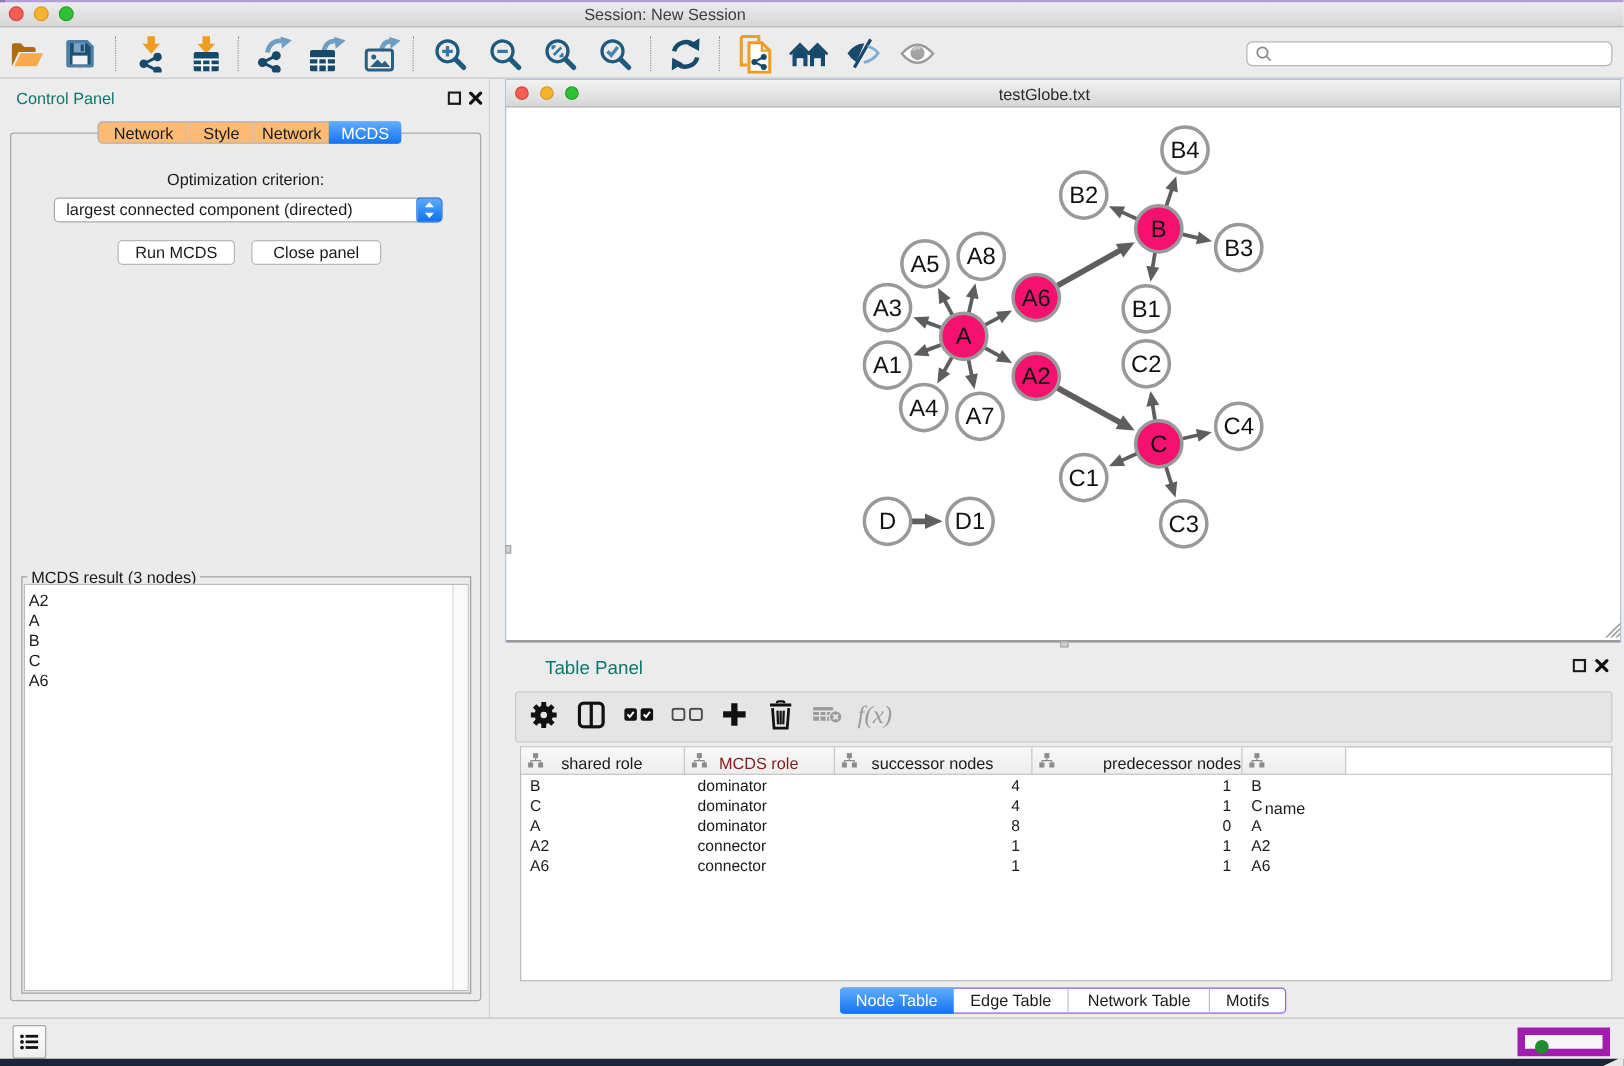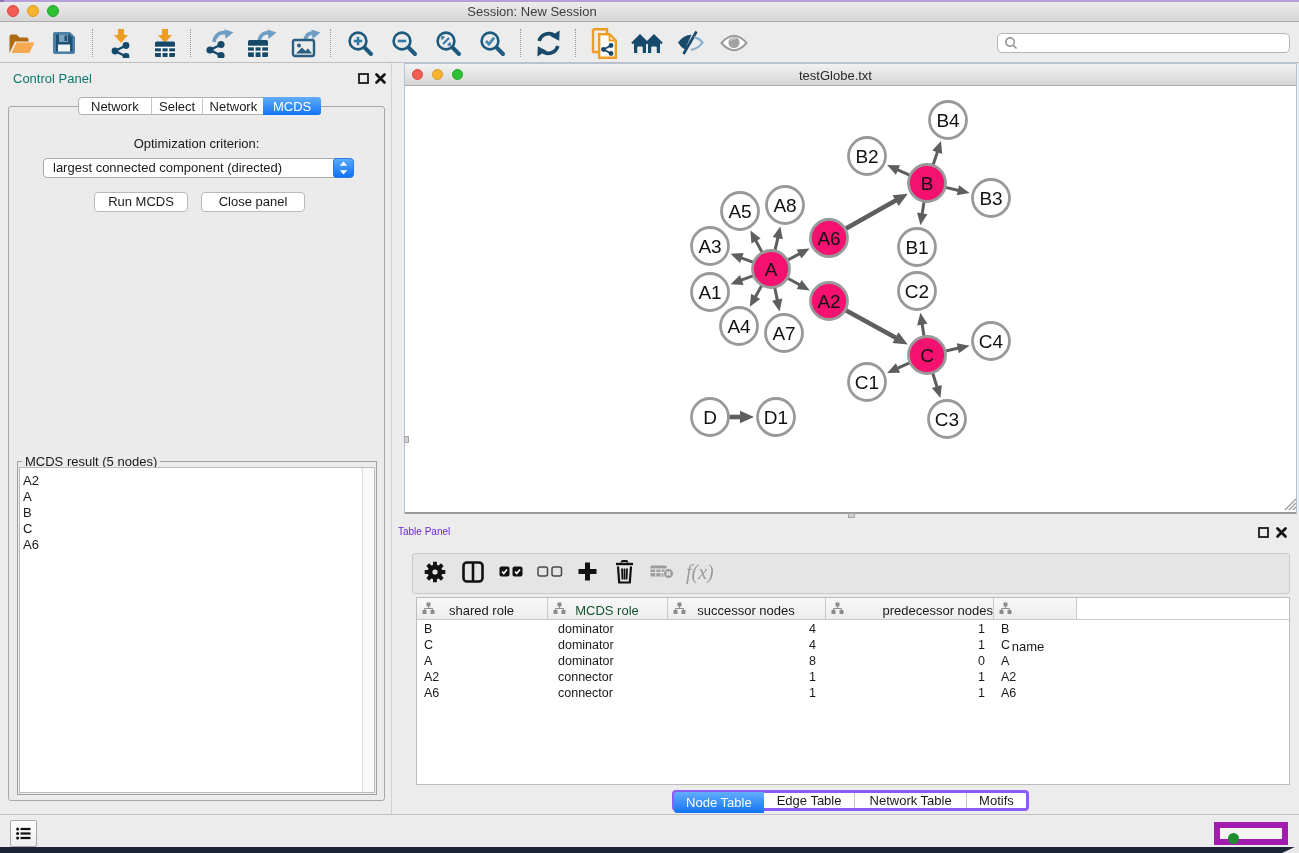--- a/index.html
+++ b/index.html
@@ -183,40 +183,40 @@
   </svg>
 <svg class="abs" style="left:375px;top:73px" width="11" height="11" viewBox="0 0 11 11">
     <g stroke="#111" stroke-width="2.6" stroke-linecap="round">
       <line x1="1.5" y1="1.5" x2="9.5" y2="9.5"></line>
       <line x1="9.5" y1="1.5" x2="1.5" y2="9.5"></line>
     </g>
   </svg>
 
 <div class="abs" style="left:8px;top:106px;width:377px;height:695px;background:#ebebeb;border:1px solid #a8a8a8;border-radius:3px"></div>
 
-<div class="abs" style="left:78px;top:97px;width:243px;height:18px;background:#ffffff;border:1px solid #b0b0b0;border-radius:4px;display:flex;color:#1a1a1a">
+<div class="abs" style="left:78px;top:97px;width:243px;height:18px;background:#fdba74;border:1px solid #b0b0b0;border-radius:4px;display:flex;color:#1a1a1a">
 <div class="seg" style="width:72px">Network</div>
-<div class="seg" style="width:52px;border-left:1px solid #c4c4c4">Select</div>
+<div class="seg" style="width:52px;border-left:1px solid #c4c4c4">Style</div>
 <div class="seg" style="width:61px;border-left:1px solid #c4c4c4">Network</div>
 <div class="seg" style="width:58px;background:linear-gradient(#62aefd,#1273f2);color:#fff;border-radius:0 3px 3px 0;margin:-1px -1px -1px 0;height:18px">MCDS</div>
 </div>
 <div class="abs" style="left:8px;top:136px;width:377px;text-align:center;font-size:13px">Optimization criterion:</div>
 
 <div class="abs" style="left:43px;top:158px;width:311px;height:20px;background:#fff;border:1px solid #ababab;border-radius:4px;font-size:13px;line-height:18px;padding-left:9px">largest connected component (directed)</div>
 <div class="abs" style="left:333px;top:158px;width:21px;height:20px;background:linear-gradient(#5baafd,#0f72f2);border-radius:3px 4px 4px 3px;border:1px solid #2a7ae0"></div>
 <svg class="abs" style="left:333px;top:158px" width="21" height="20" viewBox="0 0 21 20">
     <polygon points="10.5,3.6 6.8,7.8 14.2,7.8" fill="#fff"></polygon>
     <polygon points="10.5,16.4 6.8,12.2 14.2,12.2" fill="#fff"></polygon>
   </svg>
 
 <div class="abs" style="left:94px;top:192px;width:94px;height:20px;background:#fff;border:1px solid #b9b9b9;border-radius:4px;font-size:13px;text-align:center;line-height:18px">Run MCDS</div>
 <div class="abs" style="left:201px;top:192px;width:104px;height:20px;background:#fff;border:1px solid #b9b9b9;border-radius:4px;font-size:13px;text-align:center;line-height:18px">Close panel</div>
 
 <div class="abs" style="left:17px;top:461px;width:360px;height:334px;border:1px solid #a0a0a0"></div>
-<div class="abs" style="left:22px;top:454px;height:15px;background:#ebebeb;padding:0 3px;font-size:13px;line-height:15px">MCDS result (5 nodes)</div>
+<div class="abs" style="left:22px;top:454px;height:15px;background:#ebebeb;padding:0 3px;font-size:13px;line-height:15px">MCDS result (3 nodes)</div>
 <div class="abs" style="left:19px;top:467px;width:356px;height:326px;background:#fff;border:1px solid #bcbcbc"></div>
 <div class="abs" style="left:362px;top:468px;width:12px;height:324px;background:#fafafa;border-left:1px solid #dcdcdc"></div>
 <div class="abs" style="left:23px;top:473px;font-size:13px;line-height:16px">A2<br>A<br>B<br>C<br>A6</div>
 
 <div class="abs" style="left:404px;top:63px;width:893px;height:451px;background:#fff;border:1px solid #b3c2da"></div>
 <div class="abs" style="left:405px;top:64px;width:891px;height:22px;background:linear-gradient(#f2f2f2,#d6d6d6);border-bottom:1px solid #acacac"></div>
 <div class="abs tl" style="left:412px;top:69px;width:11px;height:11px;background:#f45d54;border:1px solid #d8473f"></div>
 <div class="abs tl" style="left:432px;top:69px;width:11px;height:11px;background:#f6b32f;border:1px solid #dc9b23"></div>
 <div class="abs tl" style="left:452px;top:69px;width:11px;height:11px;background:#2fc135;border:1px solid #22a428"></div>
 <div class="abs" style="left:390px;top:68px;width:891px;text-align:center;font-size:13px;color:#2a2a2a">testGlobe.txt</div>
@@ -305,21 +305,21 @@
 <line x1="880" y1="425" x2="892" y2="413"></line>
       <line x1="884" y1="425" x2="892" y2="417"></line>
       <line x1="888" y1="425" x2="892" y2="421"></line>
 </g>
 </svg>
 <div class="abs" style="left:405px;top:512px;width:891px;height:2px;background:#9a9a9a"></div>
 
 <div class="abs" style="left:404px;top:436px;width:5px;height:7px;background:#d0d0d0;border:1px solid #a8a8a8"></div>
 <div class="abs" style="left:848px;top:513px;width:7px;height:5px;background:#d0d0d0;border:1px solid #a8a8a8"></div>
 
-<div class="abs" style="left:398px;top:526px;font-size:10px;color:#6d28d9">Table Panel</div>
+<div class="abs" style="left:436px;top:526px;font-size:15px;color:#0f766e">Table Panel</div>
 <svg class="abs" style="left:1258px;top:527px" width="11" height="11" viewBox="0 0 11 11">
     <rect x="1" y="1" width="9" height="9" fill="none" stroke="#1a1a1a" stroke-width="1.8"></rect>
   </svg>
 <svg class="abs" style="left:1276px;top:527px" width="11" height="11" viewBox="0 0 11 11">
     <g stroke="#111" stroke-width="2.6" stroke-linecap="round">
       <line x1="1.5" y1="1.5" x2="9.5" y2="9.5"></line>
       <line x1="9.5" y1="1.5" x2="1.5" y2="9.5"></line>
     </g>
   </svg>
 
@@ -409,21 +409,21 @@
       <rect x="0.5" y="8" width="4" height="4"></rect>
       <rect x="8.5" y="8" width="4" height="4"></rect>
     </g>
     <g stroke="#8b8b8b" stroke-width="1">
       <line x1="6.5" y1="4.5" x2="6.5" y2="6.5"></line>
       <line x1="2.5" y1="6.5" x2="10.5" y2="6.5"></line>
       <line x1="2.5" y1="6.5" x2="2.5" y2="8"></line>
       <line x1="10.5" y1="6.5" x2="10.5" y2="8"></line>
     </g>
   </svg>
-<div class="abs" style="left:547px;top:603px;width:120px;text-align:center;font-size:13px;color:#14532d">MCDS role</div>
+<div class="abs" style="left:547px;top:603px;width:120px;text-align:center;font-size:13px;color:#7f1d1d">MCDS role</div>
 <svg class="abs" style="left:673px;top:602px" width="13" height="13" viewBox="0 0 13 13">
     <g fill="#8b8b8b">
       <rect x="4.5" y="0.5" width="4" height="4"></rect>
       <rect x="0.5" y="8" width="4" height="4"></rect>
       <rect x="8.5" y="8" width="4" height="4"></rect>
     </g>
     <g stroke="#8b8b8b" stroke-width="1">
       <line x1="6.5" y1="4.5" x2="6.5" y2="6.5"></line>
       <line x1="2.5" y1="6.5" x2="10.5" y2="6.5"></line>
       <line x1="2.5" y1="6.5" x2="2.5" y2="8"></line>
@@ -477,21 +477,21 @@
 <div class="abs" style="left:424px;top:670px;font-size:12.5px">A2</div>
 <div class="abs" style="left:558px;top:670px;font-size:12.5px">connector</div>
 <div class="abs" style="left:667px;top:670px;width:149px;text-align:right;font-size:12.5px">1</div>
 <div class="abs" style="left:825px;top:670px;width:160px;text-align:right;font-size:12.5px">1</div>
 <div class="abs" style="left:1001px;top:670px;font-size:12.5px">A2</div>
 <div class="abs" style="left:424px;top:686px;font-size:12.5px">A6</div>
 <div class="abs" style="left:558px;top:686px;font-size:12.5px">connector</div>
 <div class="abs" style="left:667px;top:686px;width:149px;text-align:right;font-size:12.5px">1</div>
 <div class="abs" style="left:825px;top:686px;width:160px;text-align:right;font-size:12.5px">1</div>
 <div class="abs" style="left:1001px;top:686px;font-size:12.5px">A6</div>
-<div class="abs" style="left:672px;top:790px;width:357px;height:21px;background:#fff;border:3px solid #8b5cf6;border-radius:4px;display:flex;color:#1a1a1a">
+<div class="abs" style="left:672px;top:790px;width:357px;height:21px;background:#fff;border:1px solid #8b5cf6;border-radius:4px;display:flex;color:#1a1a1a">
 <div class="seg" style="width:91px;background:linear-gradient(#62aefd,#1273f2);color:#fff;border-radius:3px 0 0 3px;margin:-1px 0 -1px -1px;height:21px">Node Table</div>
 <div class="seg" style="width:92px">Edge Table</div>
 <div class="seg" style="width:113px;border-left:1px solid #c4c4c4">Network Table</div>
 <div class="seg" style="width:61px;border-left:1px solid #c4c4c4">Motifs</div>
 </div>
 
 <div class="abs" style="left:0;top:814px;width:1299px;height:33px;background:#ececec;border-top:1px solid #c2c2c2"></div>
 <div class="abs" style="left:10px;top:820px;width:27px;height:27px;background:linear-gradient(#fdfdfd,#eee);border:1px solid #a8a8a8;border-radius:2px"></div>
 <svg class="abs" style="left:16px;top:827px" width="15" height="13" viewBox="0 0 15 13">
 <g fill="#111">

